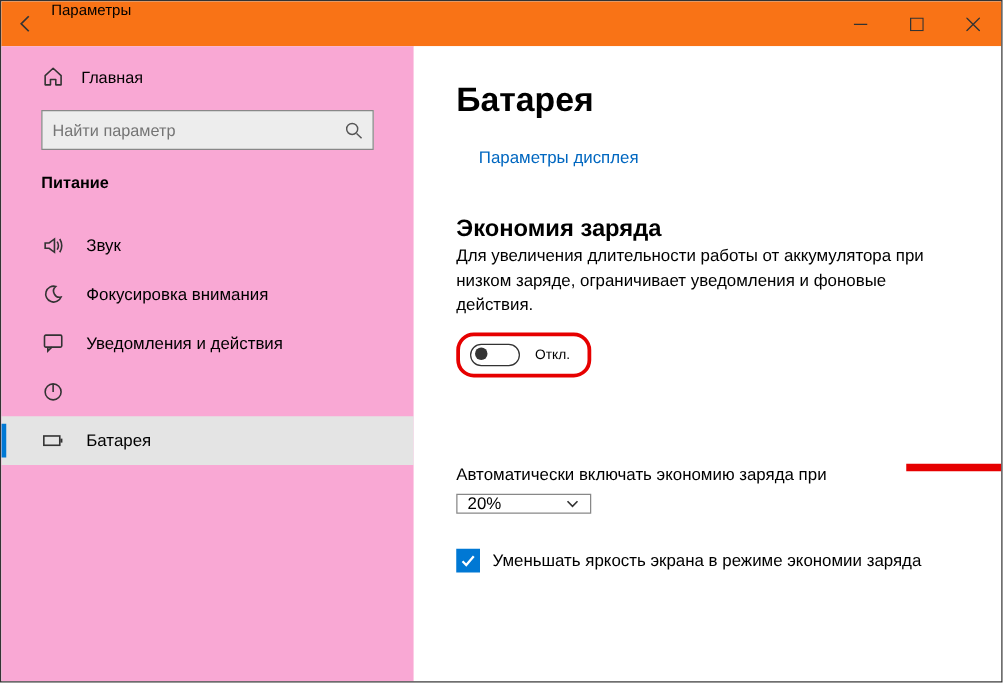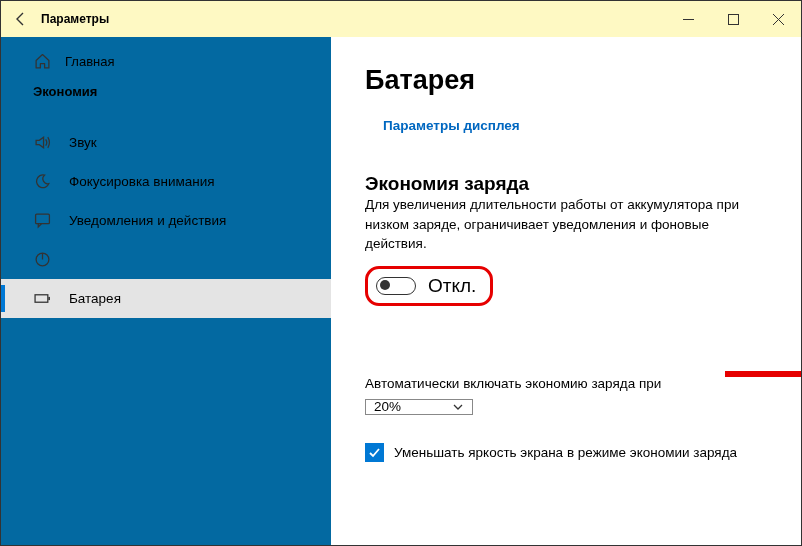--- a/index.html
+++ b/index.html
@@ -10,24 +10,22 @@
     background: #fff;
     width: 802px;
     height: 546px;
     overflow: hidden;
     border: 1px solid #333;
     position: relative;
   }
   .titlebar {
     height: 36px;
     display: flex;
-    align-items: center;
-    background: #fef9c3;
-    position: relative;
-    font-weight: bold;
+    background: #f97316;
+    position: relative;
   }
   .back-btn {
     width: 40px;
     height: 36px;
     display: flex;
     align-items: center;
     justify-content: center;
     cursor: pointer;
   }
   .title-text { font-size: 12px; }
@@ -45,21 +43,21 @@
     justify-content: center;
     cursor: pointer;
     color: #555;
   }
   .body {
     display: flex;
     height: calc(100% - 36px);
   }
   .sidebar {
     width: 330px;
-    background: #0369a1;
+    background: #f9a8d4;
     padding-top: 6px;
     overflow: hidden;
     position: relative;
   }
   .home-row {
     display: flex;
     align-items: center;
     gap: 14px;
     padding: 10px 18px 10px 32px;
     cursor: pointer;
@@ -125,21 +123,20 @@
     font-size: 27px;
     font-weight: 600;
     margin-bottom: 22px;
   }
   .link-row {
     color: #0067c0;
     font-size: 13.5px;
     cursor: pointer;
     padding-left: 18px;
     margin-bottom: 40px;
-    font-weight: bold;
   }
   h2.section-title {
     font-size: 19px;
     font-weight: 600;
   }
   .desc-text {
     font-size: 13.5px;
     line-height: 1.45;
     margin-bottom: 12px;
     max-width: 380px;
@@ -161,21 +158,21 @@
     position: relative;
     background: #fff;
   }
   .toggle .knob {
     width: 10px; height: 10px;
     background: #333;
     border-radius: 50%;
     position: absolute;
     left: 3px; top: 2.2px;
   }
-  .toggle-label { font-size: 19px; }
+  .toggle-label { font-size: 11px; }
   .arrow-annotation {
     position: absolute;
     left: 392px;
     top: 324px;
     pointer-events: none;
   }
   .auto-label {
     margin-top: 70px;
     font-size: 13.5px;
     margin-bottom: 8px;
@@ -241,22 +238,29 @@
   <div class="sidebar">
     <div class="home-row">
       <span class="icon">
         <svg width="17" height="17" viewBox="0 0 16 16">
             <path d="M2 7 L8 1.5 L14 7 V14 H10 V10 H6 V14 H2 Z" stroke="#333" stroke-width="1.2" fill="none" stroke-linejoin="round"></path>
           </svg>
       </span>
       <span>Главная</span>
     </div>
 
-
-    <div class="section-label">Экономия</div>
+    <div class="search-box">
+      <input type="text" placeholder="Найти параметр" style="">
+      <svg width="15" height="15" viewBox="0 0 16 16">
+          <circle cx="6.5" cy="6.5" r="5" stroke="#555" stroke-width="1.3" fill="none"></circle>
+          <path d="M10.5 10.5 L15 15" stroke="#555" stroke-width="1.3"></path>
+        </svg>
+    </div>
+
+    <div class="section-label">Питание</div>
 
     <div class="nav-list">
       <div class="nav-item">
         <span class="icon">
             <svg width="17" height="17" viewBox="0 0 16 16">
               <path d="M2 6 H5 L9 3 V13 L5 10 H2 Z" stroke="#333" stroke-width="1.2" fill="none"></path>
               <path d="M11 5 Q13 8 11 11 M13 3 Q16 8 13 13" stroke="#333" stroke-width="1.2" fill="none"></path>
             </svg>
           </span>
         <span class="label">Звук</span>

